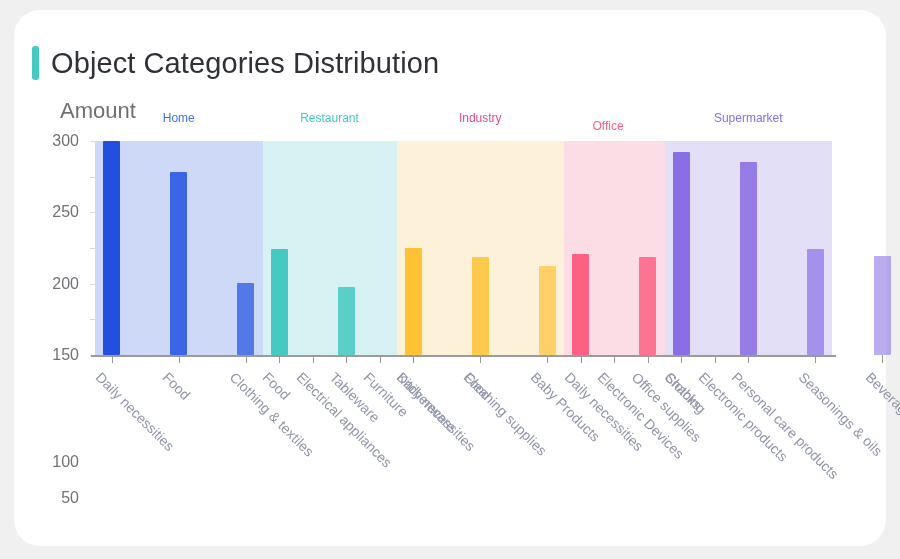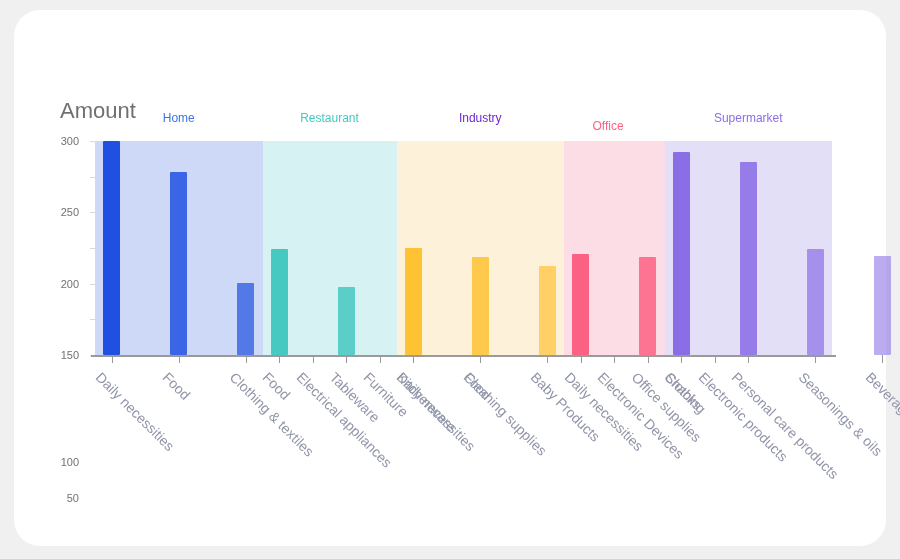--- a/index.html
+++ b/index.html
@@ -71,21 +71,21 @@
     left: -5px;
     width: 5px;
     height: 1px;
     background: #d9d9d9;
   }
   .ytick-label {
     position: absolute;
     right: 100%;
     margin-right: 11px;
     transform: translateY(-50%);
-    font-size: 11px;
+    font-size: 16px;
     color: #6f7276;
     white-space: nowrap;
   }
   #axis {
     position: absolute;
     left: -4px;
     width: 745px;
     top: 214px;
     height: 2px;
     background: #9a9a9a;
@@ -104,20 +104,24 @@
     white-space: nowrap;
     transform-origin: left top;
     transform: rotate(45deg);
   }
 </style>
 </head>
 <body>
 
 <div id="card">
 
+  <div id="title-row">
+    <div id="title-accent"></div>
+    <div id="title-text">Object Categories Distribution</div>
+  </div>
 
   <div id="ylabel">Amount</div>
 
   <div id="plot">
 
   <div class="gridtick" style="top: 214px;"></div>
       <div class="gridtick" style="top: 178.333px;">
         <div class="ytick-label" style="top: 178.333px;">50</div>
       </div>
       <div class="gridtick" style="top: 142.667px;">
@@ -160,21 +164,21 @@
       <div class="bar" title="Restaurant / Tableware: 96" style="left: 242.54px; width: 17.42px; height: 68.48px; background: rgba(69, 201, 192, 0.85);"></div>
       <div class="xtick" style="left: 251.25px;"></div>
       <div class="xlabel" style="left: 243.25px;">Tableware</div>
       <div class="bar" title="Restaurant / Kitchenware: 63" style="left: 309.54px; width: 17.42px; height: 44.94px; background: rgba(69, 201, 192, 0.68);"></div>
       <div class="xtick" style="left: 318.25px;"></div>
       <div class="xlabel" style="left: 310.25px;">Kitchenware</div>
       <div class="bar" title="Restaurant / Cleaning supplies: 50" style="left: 376.54px; width: 17.42px; height: 35.6667px; background: rgba(69, 201, 192, 0.55);"></div>
       <div class="xtick" style="left: 385.25px;"></div>
       <div class="xlabel" style="left: 377.25px;">Cleaning supplies</div>
       <div class="band" style="left: 301.5px; width: 167.5px; background: rgb(253, 241, 217);"></div>
-      <div class="group-label" style="left: 385.25px; color: #6d28d9;">Industry</div>
+      <div class="group-label" style="left: 385.25px; color: #ec4899;">Industry</div>
       <div class="bar" title="Industry / Daily necessities: 150" style="left: 309.54px; width: 17.42px; height: 107px; background: rgb(255, 194, 51);"></div>
       <div class="xtick" style="left: 318.25px;"></div>
       <div class="xlabel" style="left: 310.25px;">Daily necessities</div>
       <div class="bar" title="Industry / Food: 138" style="left: 376.54px; width: 17.42px; height: 98.44px; background: rgba(255, 194, 51, 0.85);"></div>
       <div class="xtick" style="left: 385.25px;"></div>
       <div class="xlabel" style="left: 377.25px;">Food</div>
       <div class="bar" title="Industry / Baby Products: 125" style="left: 443.54px; width: 17.42px; height: 89.1667px; background: rgba(255, 194, 51, 0.7);"></div>
       <div class="xtick" style="left: 452.25px;"></div>
       <div class="xlabel" style="left: 444.25px;">Baby Products</div>
       <div class="bar" title="Industry / Electronic Devices: 98" style="left: 510.54px; width: 17.42px; height: 69.9067px; background: rgba(255, 194, 51, 0.55);"></div>

